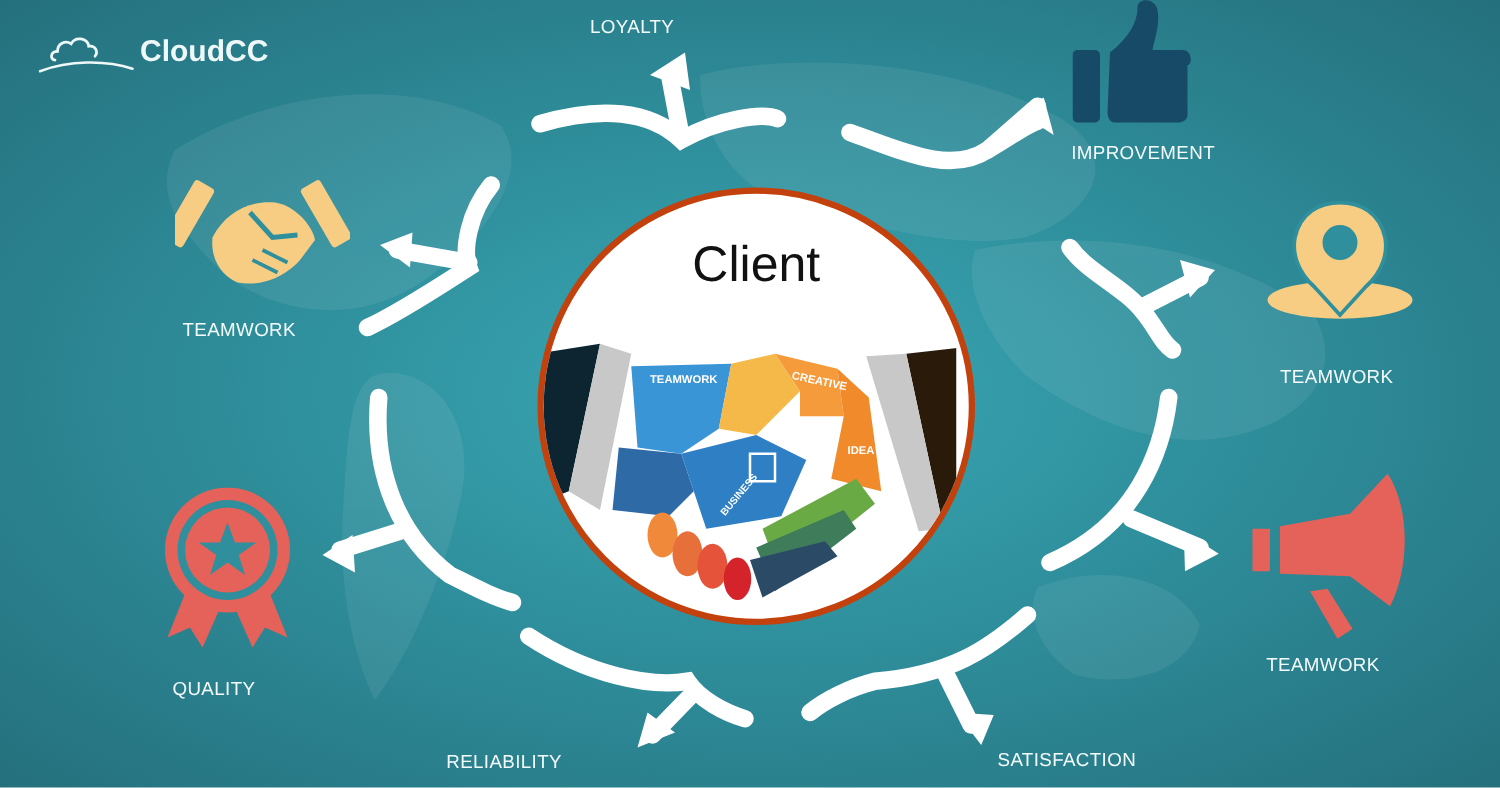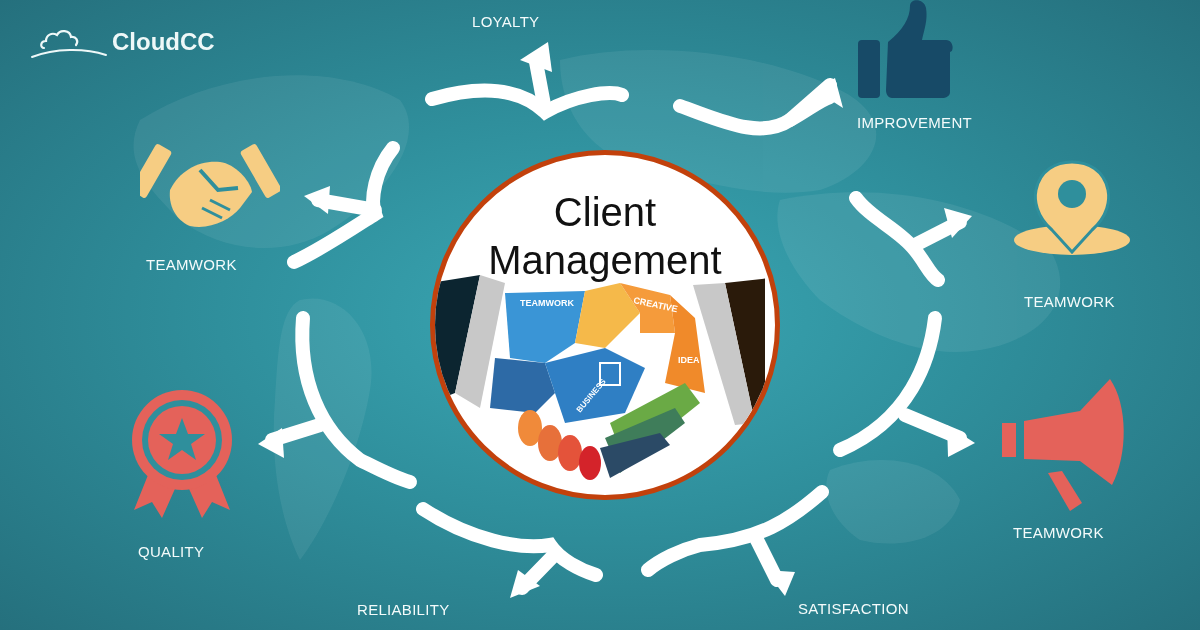--- a/index.html
+++ b/index.html
@@ -71,21 +71,20 @@
     <polygon points="975,443 947,425 948,457"></polygon>
     <polygon points="785,596 765,570 795,572"></polygon>
     <polygon points="510,598 518,570 540,586"></polygon>
     <polygon points="258,444 282,428 284,458"></polygon>
     <polygon points="304,196 330,186 328,214"></polygon>
   </g>
 </svg>
 
 <div class="center-disc">
   <div class="title" style="top:34px">Client</div>
-  <div class="title" style="top:82px">Management</div>
   <svg class="abs" style="left:0;top:118px" width="330" height="220">
 
     <polygon points="-5,10 45,2 20,120 -5,130" fill="#0c2530"></polygon>
     <polygon points="45,2 70,10 45,135 20,120" fill="#c8c8c8"></polygon>
     <polygon points="290,10 335,5 335,130 320,150" fill="#2a1a0a"></polygon>
     <polygon points="258,12 290,10 320,150 300,152" fill="#c8c8c8"></polygon>
 
     <polygon points="70,20 150,18 140,70 110,90 75,85" fill="#3a95d6"></polygon>
     <polygon points="60,85 110,90 120,120 100,140 55,135" fill="#2d6aa6"></polygon>
     <polygon points="150,18 185,10 205,40 170,75 140,70" fill="#f5b94a"></polygon>

